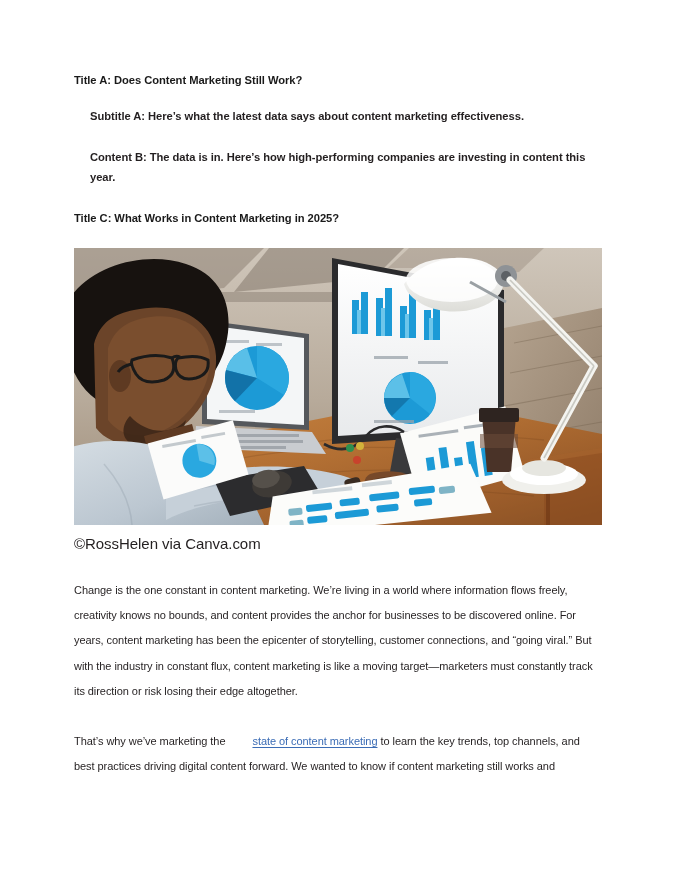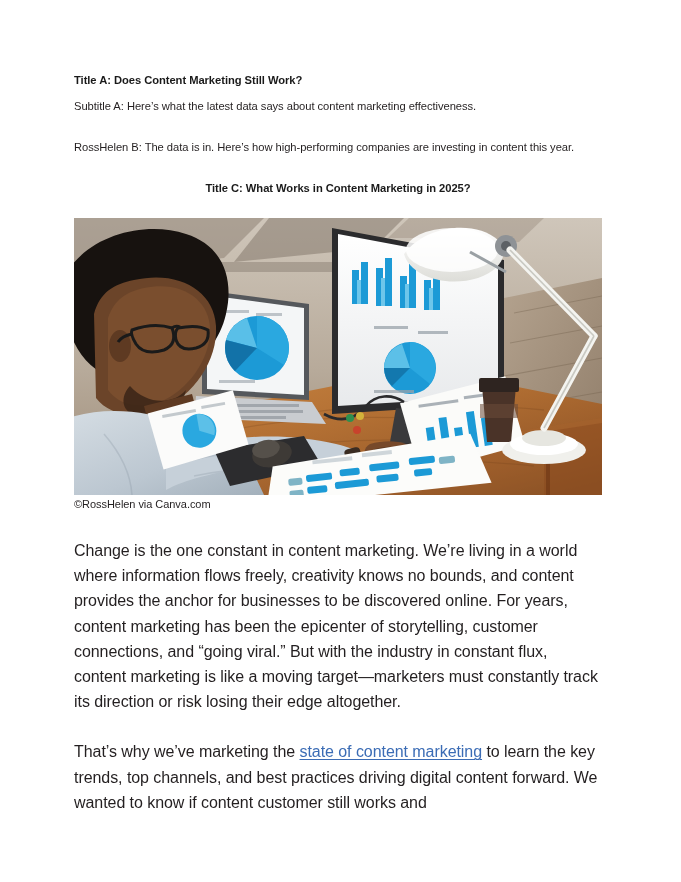--- a/index.html
+++ b/index.html
@@ -34,81 +34,83 @@
   .variant-title {
     font-size: 11.2px;
     font-weight: bold;
     line-height: 20px;
     letter-spacing: -0.05px;
     color: #1a1a1a;
     margin: 0 0 6px 0;
   }
   .variant-subtitle {
     font-size: 11.2px;
-    font-weight: normal;
+    font-weight: bold;
     line-height: 20px;
     letter-spacing: -0.05px;
     color: #231f20;
-    margin: 0;
+    margin: 16px;
   }
 
   
   .figure {
     margin: 0;
     padding: 0;
     position: relative;
   }
   .photo {
     position: relative;
     width: 528px;
     height: 277px;
     overflow: hidden;
     background: #6d6257;
   }
   .photo svg { display: block; }
   .caption {
-    font-size: 11px;
+    font-size: 15px;
     line-height: 18px;
     color: #231f20;
+    margin-top: 10px;
     letter-spacing: -0.05px;
   }
 
   
   .body-para {
-    font-size: 16px;
+    font-size: 11px;
     line-height: 25.2px;
     letter-spacing: -0.06px;
     color: #231f20;
     margin: 0;
     text-align: left;
   }
   .para-gap { height: 25px; }
   .inline-link {
     color: #3b6cb5;
     text-decoration: underline;
     text-decoration-thickness: 1px;
     text-underline-offset: 1.5px;
+    margin-left: 24px;
   }
 </style>
 </head>
 <body>
 
 <div class="page">
   <div class="content">
 
     <div class="variant-block">
       <p class="variant-title">Title A: Does Content Marketing Still Work?</p>
       <p class="variant-subtitle">Subtitle A: Here’s what the latest data says about content marketing effectiveness.</p>
     </div>
 
     <div class="variant-block">
-      <p class="variant-subtitle">RossHelen B: The data is in. Here’s how high-performing companies are investing in content this year.</p>
+      <p class="variant-subtitle">Content B: The data is in. Here’s how high-performing companies are investing in content this year.</p>
     </div>
 
-    <div class="variant-block" style="margin-bottom:20px;text-align:center;">
+    <div class="variant-block" style="margin-bottom:20px;">
       <p class="variant-title">Title C: What Works in Content Marketing in 2025?</p>
     </div>
 
     <figure class="figure">
       <div class="photo">
         <svg width="528" height="277" viewBox="0 0 528 277" xmlns="http://www.w3.org/2000/svg" aria-hidden="true">
           <defs>
             <linearGradient id="bgWall" x1="0" y1="0" x2="0" y2="1">
               <stop offset="0%" stop-color="#cfc6ba"></stop>
               <stop offset="55%" stop-color="#b7aa9a"></stop>
@@ -364,16 +366,16 @@
       </div>
       <figcaption class="caption">©RossHelen via Canva.com</figcaption>
     </figure>
 
     <div class="para-gap"></div>
 
     <p class="body-para">Change is the one constant in content marketing. We’re living in a world where information flows freely, creativity knows no bounds, and content provides the anchor for businesses to be discovered online. For years, content marketing has been the epicenter of storytelling, customer connections, and “going viral.” But with the industry in constant flux, content marketing is like a moving target—marketers must constantly track its direction or risk losing their edge altogether.</p>
 
     <div class="para-gap"></div>
 
-    <p class="body-para"><span>That’s why we’ve marketing the </span><a class="inline-link" href="#">state of content marketing</a><span> to learn the key trends, top channels, and best practices driving digital content forward. We wanted to know if content customer still works and</span></p>
+    <p class="body-para"><span>That’s why we’ve marketing the </span><a class="inline-link" href="#">state of content marketing</a><span> to learn the key trends, top channels, and best practices driving digital content forward. We wanted to know if content marketing still works and</span></p>
 
   </div>
 </div>
 
 </body></html>

